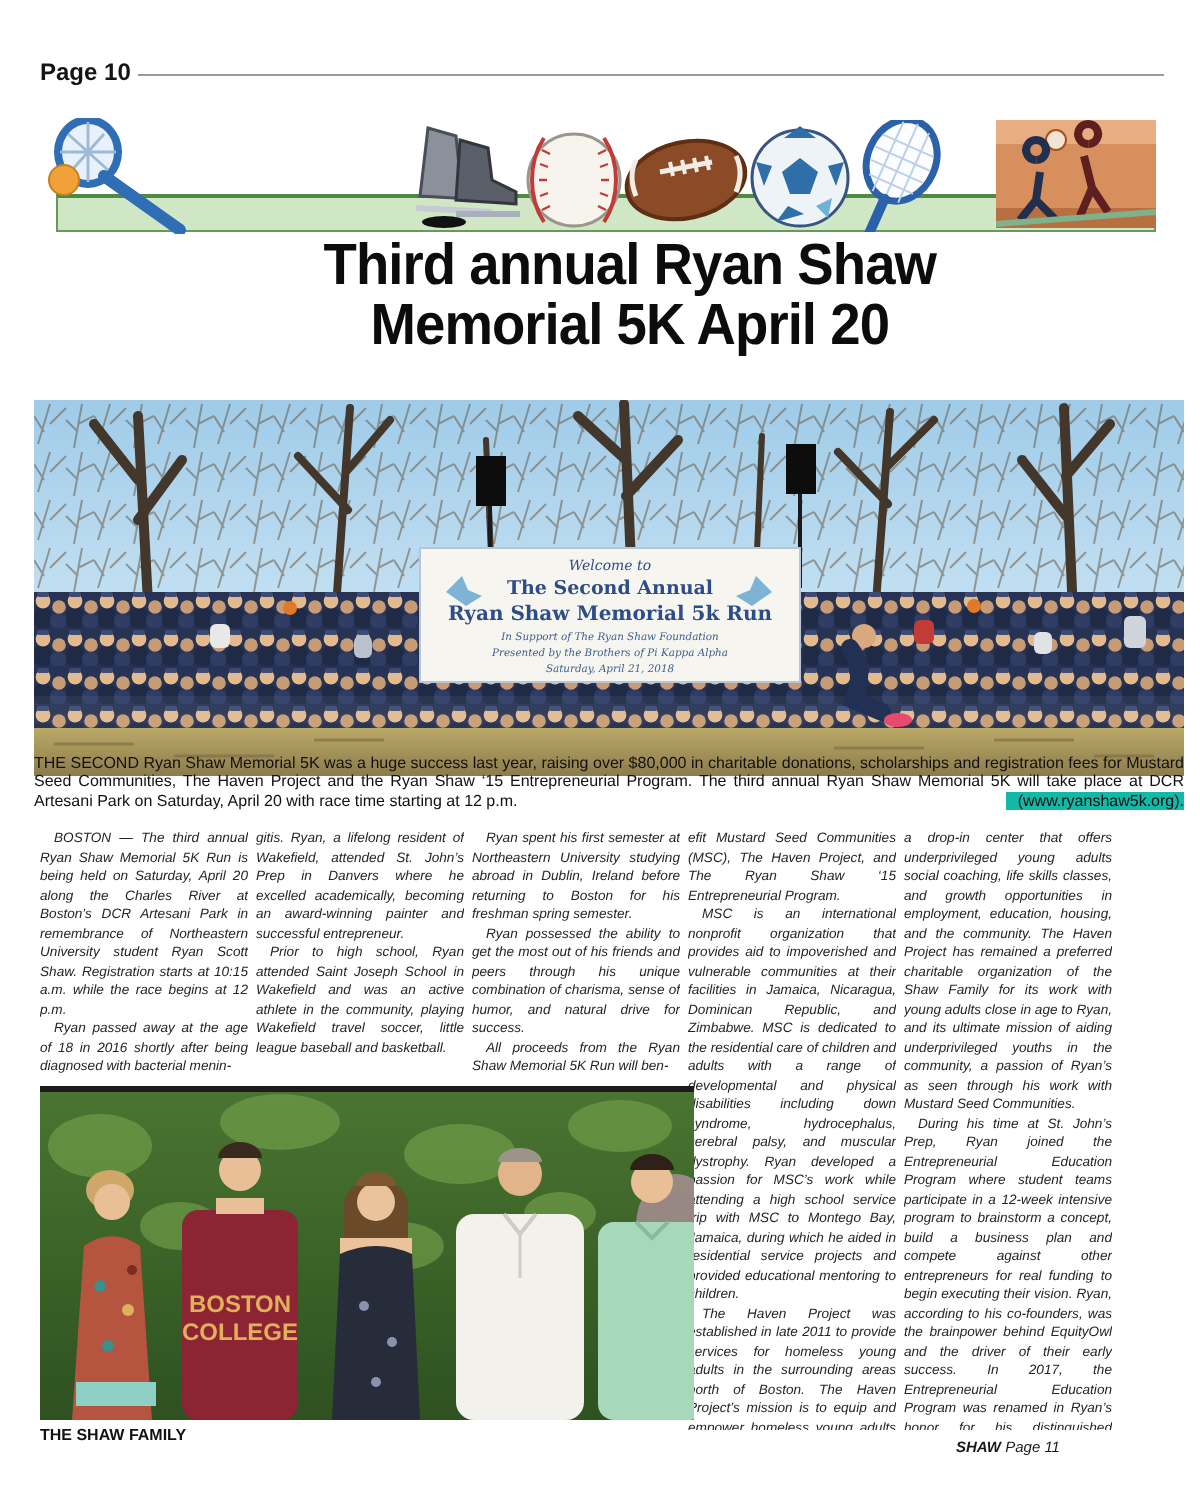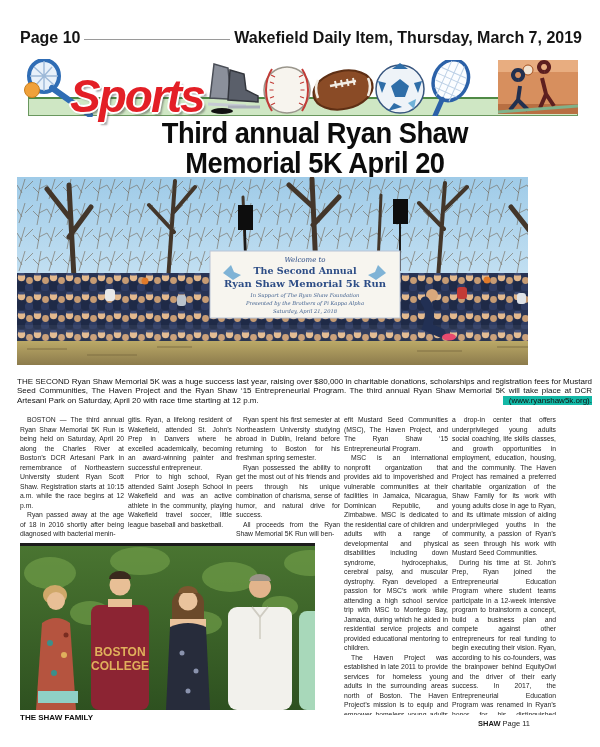--- a/index.html
+++ b/index.html
@@ -1,85 +1,83 @@
 <!DOCTYPE html>
 <html><head>
 <meta charset="utf-8">
 <style>
   html,body{margin:0;padding:0;}
   body{width:600px;height:747px;background:#fff;position:relative;overflow:hidden;
        font-family:"Liberation Sans",sans-serif;color:#1a1a1a;}
 
   
   .masthead{position:absolute;top:29px;left:20px;right:18px;display:flex;align-items:center;gap:4px;
-            font-size:16px;font-weight:bold;color:#141414;white-space:nowrap;}
+            font-size:12px;font-weight:bold;color:#141414;white-space:nowrap;}
   .masthead .rule{flex:1;border-top:1px solid #9a9a9a;margin-top:2px;}
 
   
   .sports-banner{position:absolute;top:57px;left:22px;width:556px;height:60px;}
   .green-bar{position:absolute;left:6px;right:0;bottom:1px;height:16px;background:#cfe7c4;
              border:1px solid #69975e;border-top:2px solid #4f8a45;}
   .sports-title{position:absolute;left:48px;bottom:-2px;font-size:46px;font-weight:bold;font-style:italic;
                 color:#e31f26;letter-spacing:-2px;line-height:1;
                 text-shadow:-2px 0 0 #fff,2px 0 0 #fff,0 -2px 0 #fff,0 2px 0 #fff,
                             -1px -1px 0 #fff,1px 1px 0 #fff,3px 3px 2px rgba(60,60,60,.45);}
   .icon{position:absolute;bottom:4px;}
 
   
   .headline{position:absolute;top:118px;left:15px;width:600px;text-align:center;
             font-weight:bold;font-size:29px;line-height:30px;color:#0c0c0c;}
   .headline span{display:inline-block;transform:scaleX(.94);transform-origin:center;letter-spacing:-.5px;}
 
   
-  .main-photo{position:absolute;top:177px;left:17px;width:511px;height:188px;overflow:hidden;}
+  .main-photo{position:absolute;top:200px;left:17px;width:575px;height:188px;overflow:hidden;}
   .main-photo svg{display:block;}
 
   
   .main-caption{position:absolute;top:377px;left:17px;width:575px;font-size:8px;font-weight:normal;
                 line-height:9.4px;text-align:justify;color:#111;}
   .caption-url{position:absolute;right:0;bottom:0;background:#14b8a6;padding-left:6px;}
 
   
   .article{position:absolute;top:415px;left:20px;width:560px;height:332px;}
-  .cols{display:flex;gap:4px;}
+  .cols{display:flex;gap:4px;font-style:italic;}
   .col{width:104px;flex:none;position:relative;}
   .col p{margin:0;font-size:6.8px;line-height:9.5px;text-align:justify;color:#252525;text-indent:7px;}
   .col p.cont{text-indent:0;}
   .top-col{height:126px;overflow:hidden;}
   .full-col{height:300px;overflow:hidden;}
   .jump-line{text-align:center;font-size:7.5px;margin-top:4px;color:#1a1a1a;}
   .jump-line b{font-weight:bold;}
 
   
-  .family-photo{position:absolute;left:0;top:128px;width:295px;height:167px;overflow:hidden;}
+  .family-photo{position:absolute;left:0;top:128px;width:327px;height:167px;overflow:hidden;}
   .family-caption{position:absolute;left:0;top:298px;font-size:8px;font-weight:bold;color:#111;}
 
   text{font-family:"DejaVu Serif",serif;}
   .sans{font-family:"Liberation Sans",sans-serif;}
 </style>
 </head>
 <body>
 
 <div class="masthead">
   <span>Page 10</span>
   <span class="rule"></span>
-  <span>Wakefield Daily Item, Thursday, March 7, 2019</span>
 </div>
 
 <div class="sports-banner">
   <div class="green-bar"></div>
 
   <svg class="icon" style="left:0;bottom:0;" width="74" height="58" viewBox="0 0 74 58">
     <ellipse cx="22" cy="17" rx="15" ry="16" fill="#e8f1fa" stroke="#2f6db5" stroke-width="4"></ellipse>
     <path d="M12 8 L32 26 M30 8 L14 26 M22 2 L22 32 M8 17 L36 17" stroke="#9db9d8" stroke-width="1.4" fill="none"></path>
     <line x1="30" y1="29" x2="68" y2="56" stroke="#2f6db5" stroke-width="6" stroke-linecap="round"></line>
     <circle cx="10" cy="31" r="7.5" fill="#f0a13a" stroke="#c97f1d"></circle>
   </svg>
 
-  <div class="sports-title">Sports</div>
 
   <svg class="icon" style="left:178px;bottom:3px;" width="62" height="52" viewBox="0 0 62 52">
     <path d="M14 2 L28 6 L30 26 L44 32 L44 38 L10 36 Z" fill="#8b909b" stroke="#4a4e57" stroke-width="1.5"></path>
     <path d="M30 8 L44 12 L46 28 L58 34 L58 40 L28 38 Z" fill="#5a5f6a" stroke="#33363d" stroke-width="1.5"></path>
     <line x1="8" y1="42" x2="46" y2="44" stroke="#c6cbd4" stroke-width="3"></line>
     <line x1="28" y1="45" x2="60" y2="45" stroke="#aab0bb" stroke-width="3"></line>
     <ellipse cx="22" cy="49" rx="11" ry="3" fill="#111"></ellipse>
   </svg>
 
   <svg class="icon" style="left:240px;bottom:2px;" width="50" height="50" viewBox="0 0 50 50">

